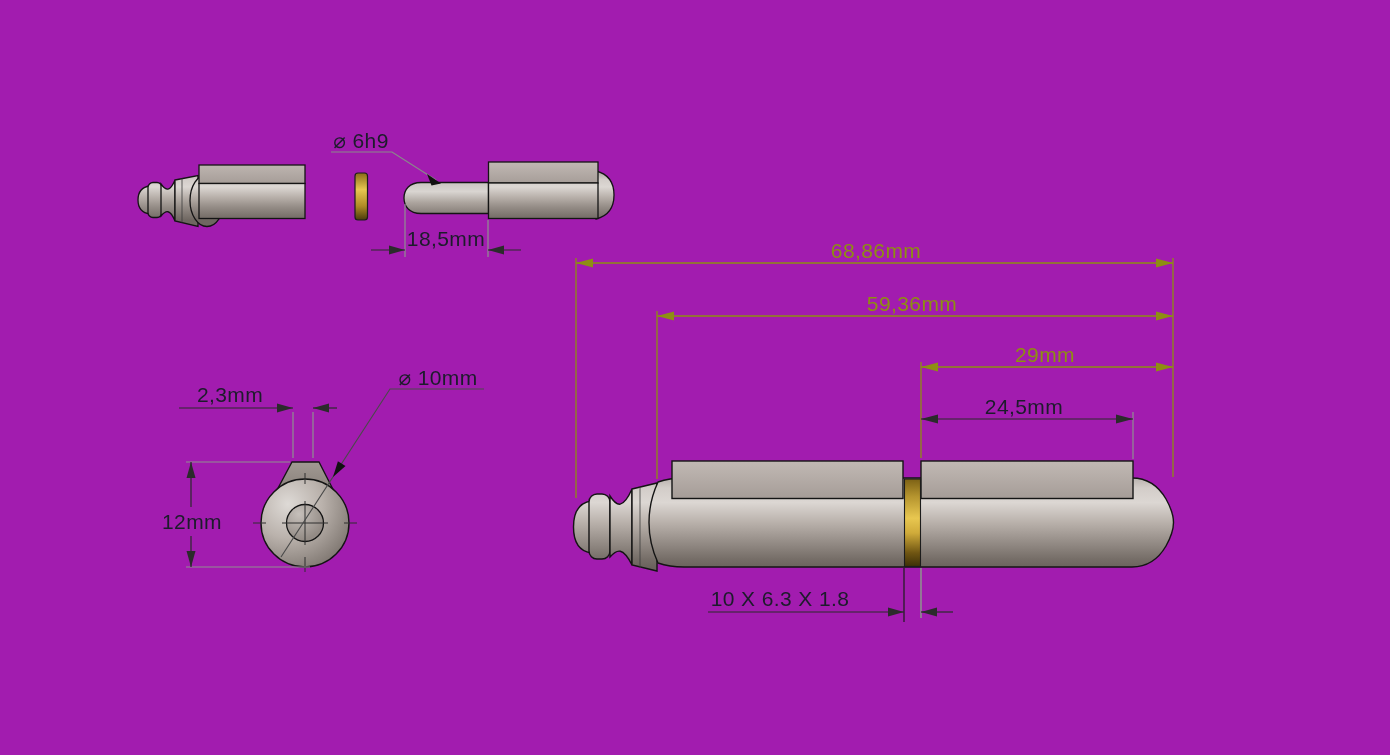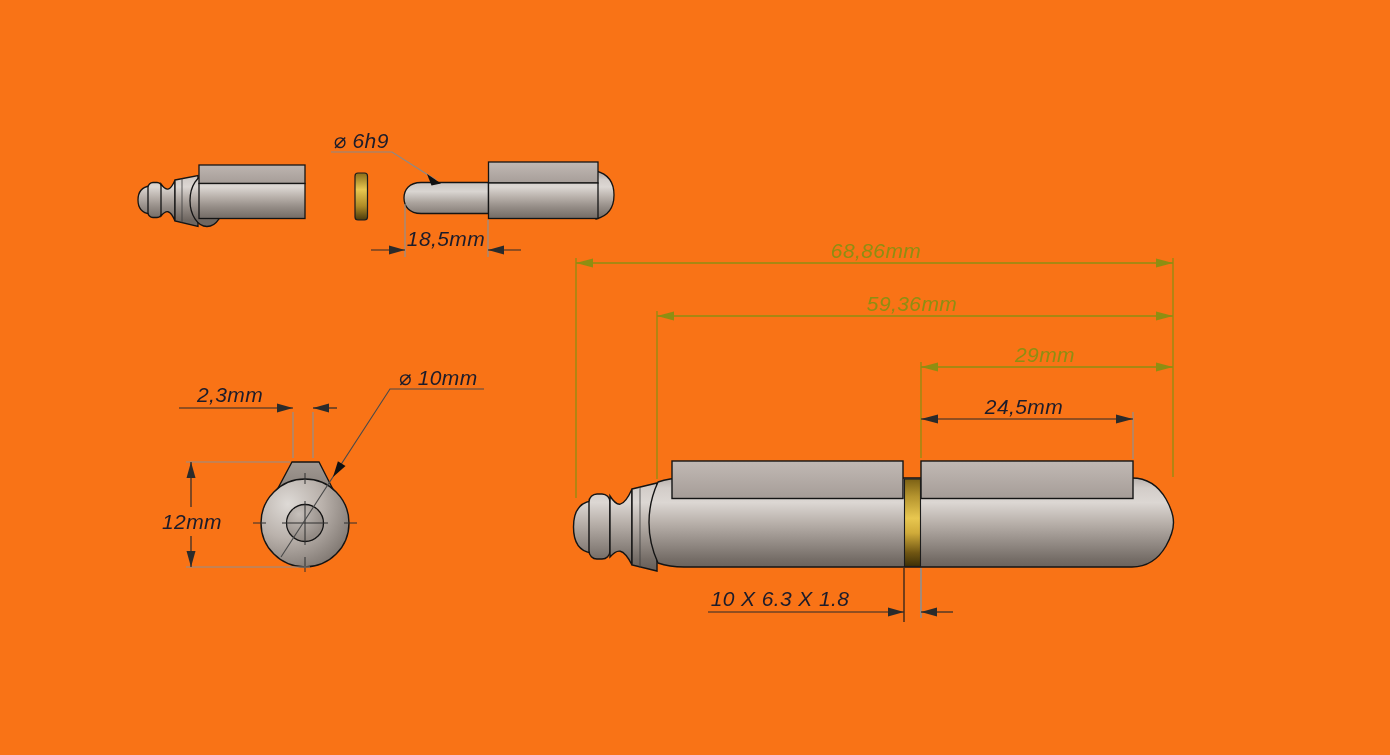--- a/index.html
+++ b/index.html
@@ -1,17 +1,17 @@
 <!DOCTYPE html>
 <html><head>
 <meta charset="utf-8">
 <style>
   html,body{margin:0;padding:0;background:#ffffff;}
-  .stage{position:relative;width:1390px;height:755px;background:#f97316;overflow:hidden;
-         font-family:"Liberation Sans","DejaVu Sans",sans-serif;font-style:italic;}
+  .stage{position:relative;width:1390px;height:755px;background:#a21caf;overflow:hidden;
+         font-family:"Liberation Sans","DejaVu Sans",sans-serif;}
   svg{display:block;}
   text.dim{font-family:"Liberation Sans","DejaVu Sans",sans-serif;font-size:21px;letter-spacing:0.4px;}
   text.dark{fill:#1c1c2b;}
   text.olive{fill:#8e8e12;}
 </style>
 </head>
 <body>
 
 <div class="stage">
 <svg width="1390" height="755" viewBox="0 0 1390 755">

